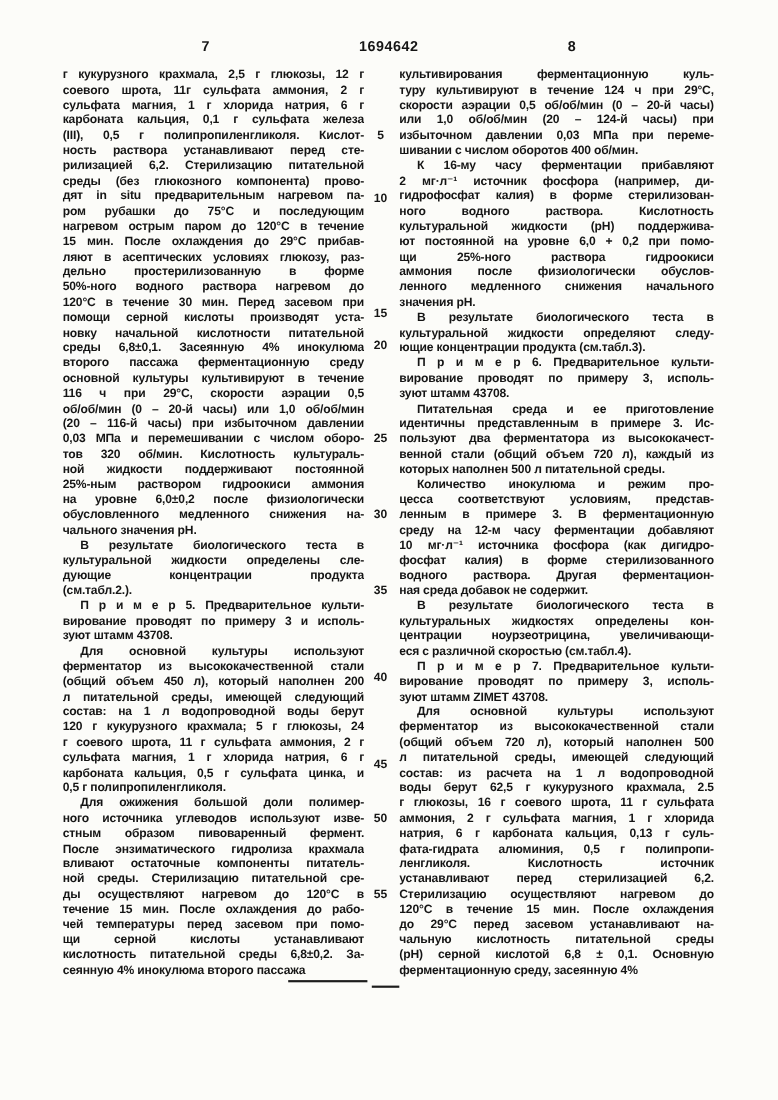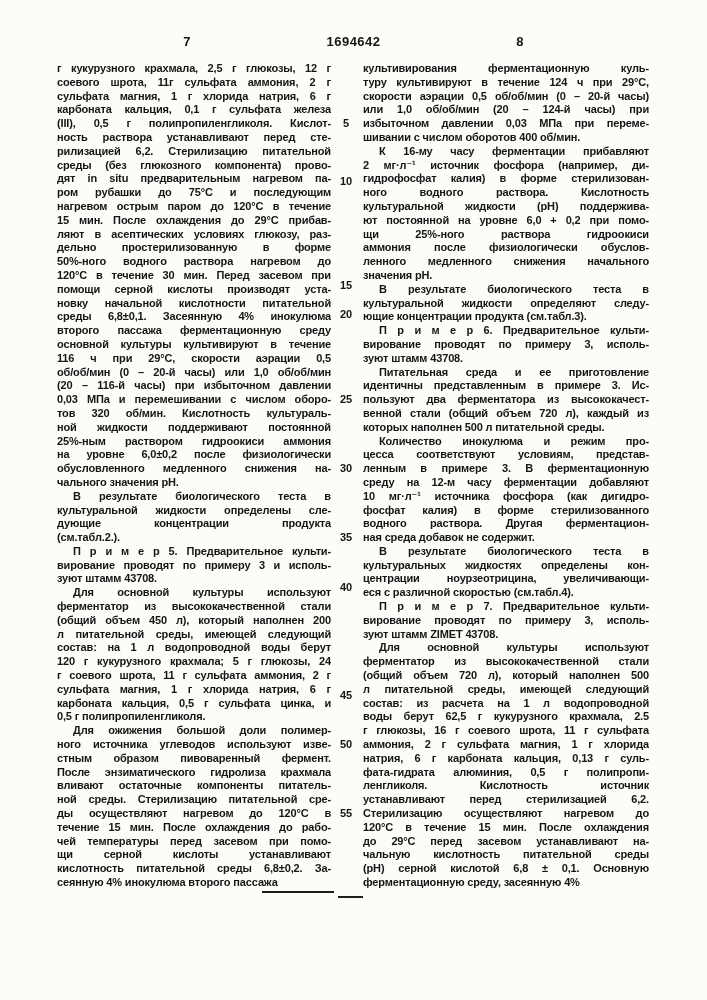--- a/index.html
+++ b/index.html
@@ -147,21 +147,21 @@
     </div>
 
   <div class="gutter" id="gutter">
       <div class="gutter-num" style="top: 55.2px;">5</div>
       <div class="gutter-num" style="top: 113px;">10</div>
       <div class="gutter-num" style="top: 193.2px; margin-top: 24px;">15</div>
       <div class="gutter-num" style="top: 246px;">20</div>
       <div class="gutter-num" style="top: 331.2px;">25</div>
       <div class="gutter-num" style="top: 400.2px;">30</div>
       <div class="gutter-num" style="top: 469.2px;">35</div>
-      <div class="gutter-num" style="top: 519px;">40</div>
+      <div class="gutter-num" style="top: 548px;">40</div>
       <div class="gutter-num" style="top: 627px;">45</div>
       <div class="gutter-num" style="top: 676.2px;">50</div>
       <div class="gutter-num" style="top: 745.2px;">55</div>
     </div>
 
   <div class="text-col col-right" id="right-col">
       <div class="line">культивирования ферментационную куль-</div>
       <div class="line">туру культивируют в течение 124 ч при 29°С,</div>
       <div class="line">скорости аэрации 0,5 об/об/мин (0 – 20-й часы)</div>
       <div class="line">или 1,0 об/об/мин (20 – 124-й часы) при</div>

